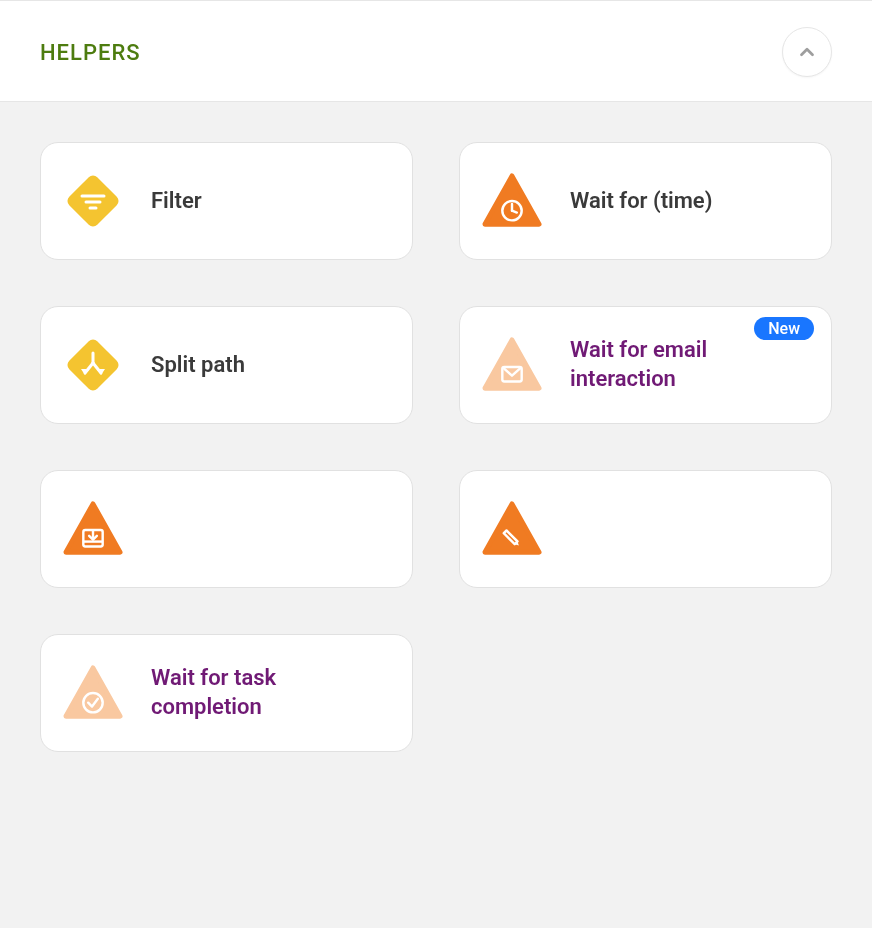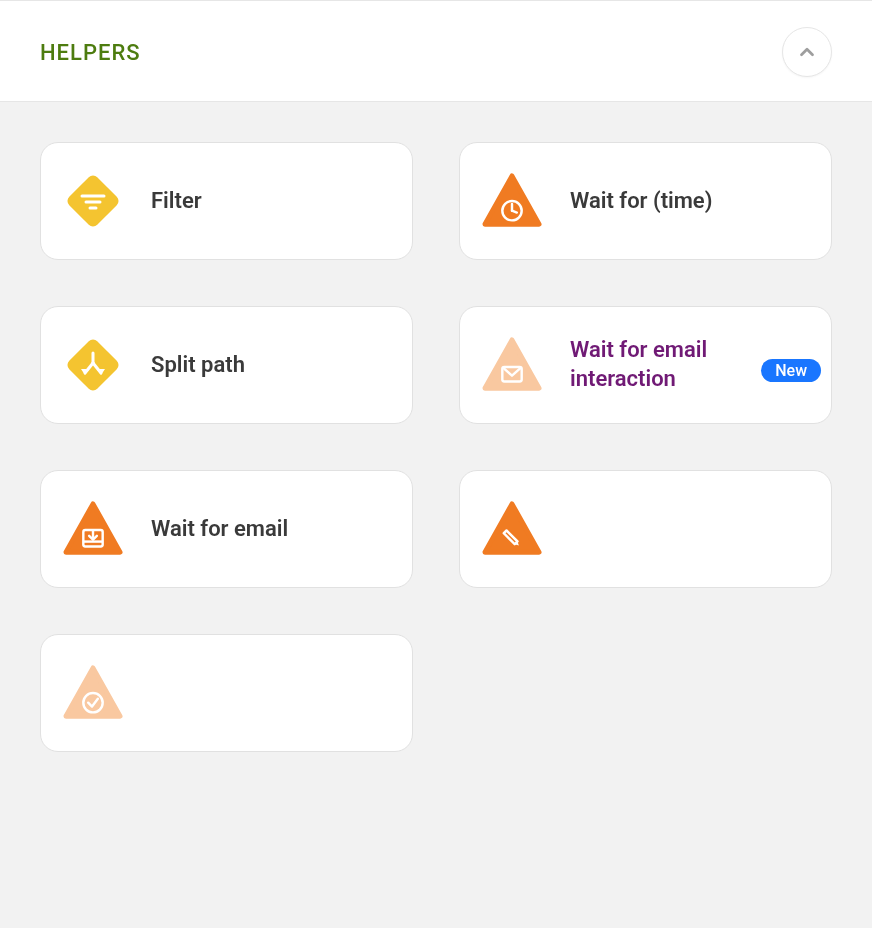--- a/index.html
+++ b/index.html
@@ -69,28 +69,27 @@
   .card .label {
     font-size: 22px;
     font-weight: 600;
     color: #3a3a3a;
     line-height: 1.3;
   }
   .card.muted .label { color: #701a75; }
   .badge {
     position: absolute;
     top: 10px;
-    right: 10px;
+    right: 17px;
     background: #1976ff;
     color: #fff;
     font-size: 16px;
     font-weight: 500;
     padding: 2px 14px;
     border-radius: 14px;
-    margin-top: 42px;
   }
   svg { display: block; }
 </style>
 </head>
 <body>
 
 <div class="panel">
 
   <div class="header">
     <div class="header-title">HELPERS</div>
@@ -163,21 +162,20 @@
     <div class="card">
       <div class="icon-wrap">
         <svg width="62" height="56" viewBox="0 0 62 56">
           <path d="M31 2 L59 52 L3 52 Z" fill="#f07b22" stroke="#f07b22" stroke-linejoin="round" stroke-width="5"></path>
           <rect x="21" y="29" width="20" height="17" rx="2" fill="none" stroke="#fff" stroke-width="2.5"></rect>
           <line x1="31" y1="29" x2="31" y2="38" stroke="#fff" stroke-width="2.5"></line>
           <polyline points="27,35 31,39 35,35" fill="none" stroke="#fff" stroke-width="2.5" stroke-linejoin="round" stroke-linecap="round"></polyline>
           <line x1="21" y1="41" x2="41" y2="41" stroke="#fff" stroke-width="2.5"></line>
         </svg>
       </div>
-      <div class="label">Wait for email</div>
     </div>
 
     <div class="card">
       <div class="icon-wrap">
         <svg width="62" height="56" viewBox="0 0 62 56">
           <path d="M31 2 L59 52 L3 52 Z" fill="#f07b22" stroke="#f07b22" stroke-linejoin="round" stroke-width="5"></path>
           <g transform="translate(31 38) rotate(-45)">
             <rect x="-2" y="-10" width="4" height="16" fill="none" stroke="#fff" stroke-width="2.5" stroke-linejoin="round"></rect>
             <polygon points="-2,6 2,6 0,10" fill="#fff"></polygon>
           </g>
@@ -186,17 +184,18 @@
     </div>
 
     <div class="card muted">
       <div class="icon-wrap">
         <svg width="62" height="56" viewBox="0 0 62 56">
           <path d="M31 2 L59 52 L3 52 Z" fill="#f9c8a0" stroke="#f9c8a0" stroke-linejoin="round" stroke-width="5"></path>
           <circle cx="31" cy="38" r="10" fill="none" stroke="#fff" stroke-width="2.5"></circle>
           <polyline points="26,38 30,42 36,34" fill="none" stroke="#fff" stroke-width="2.5" stroke-linecap="round" stroke-linejoin="round"></polyline>
         </svg>
       </div>
+      <div class="label">Wait for task completion</div>
     </div>
 
 
   </div>
 </div>
 
 </body></html>

